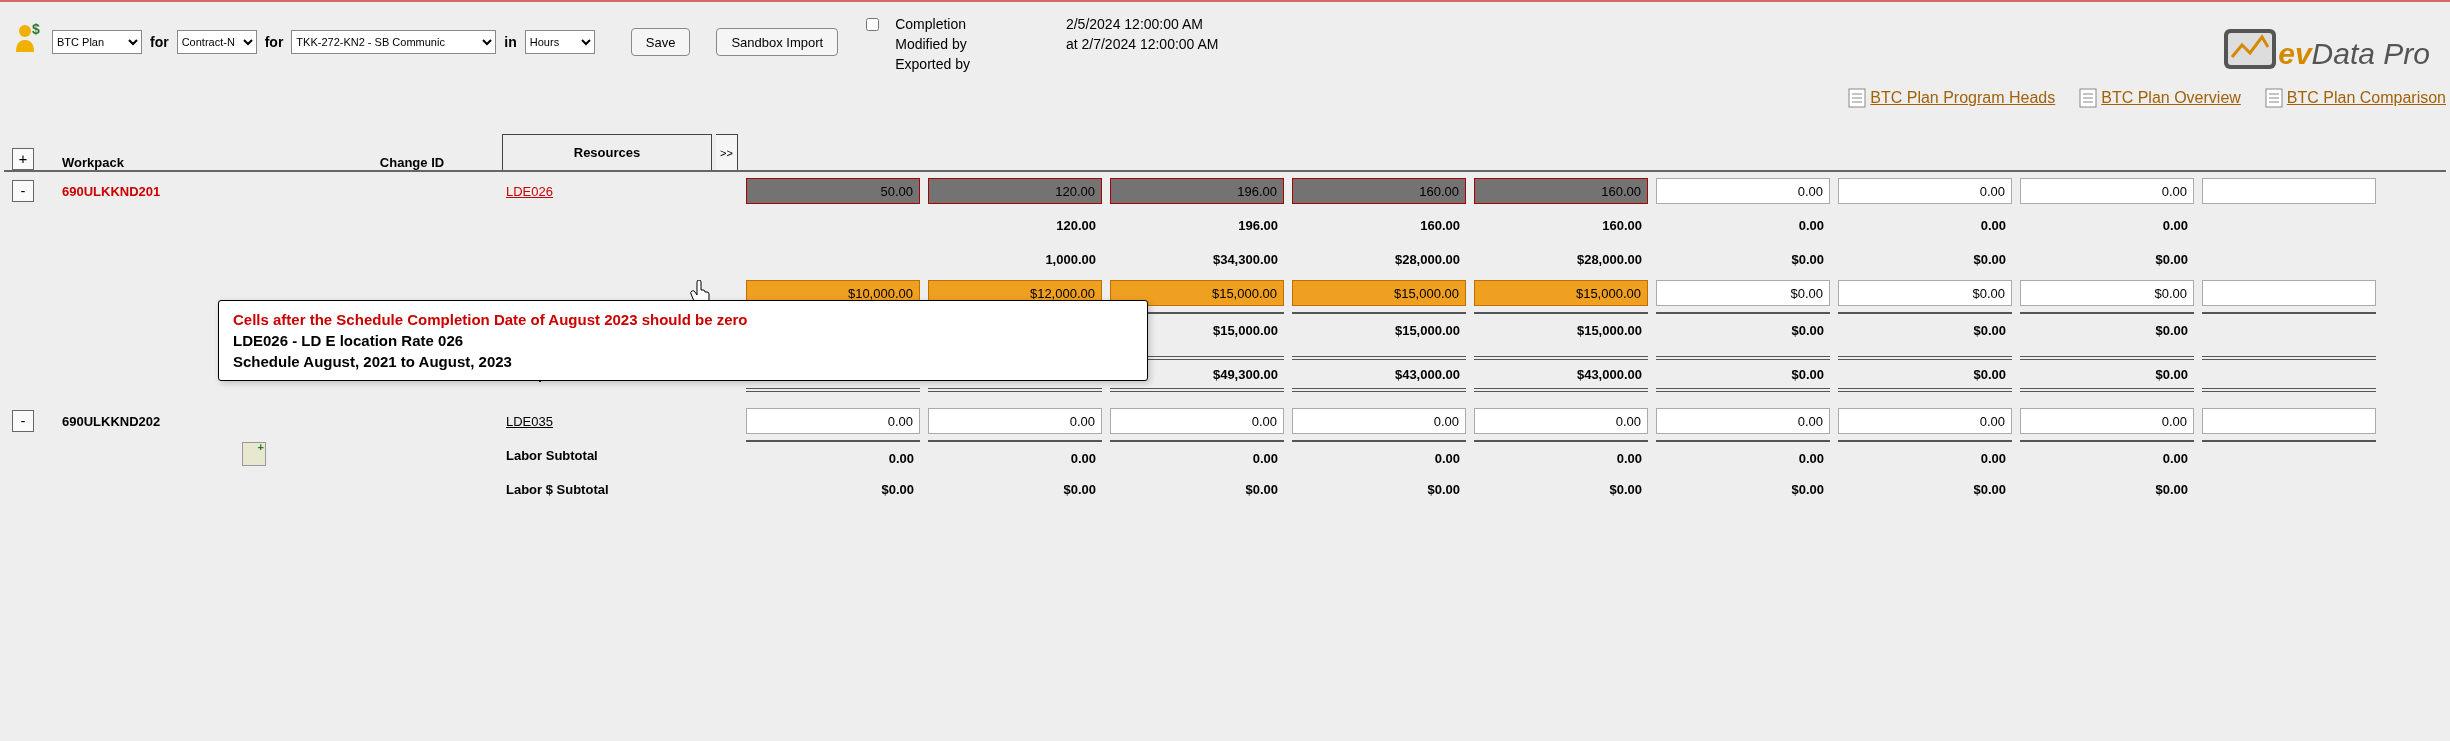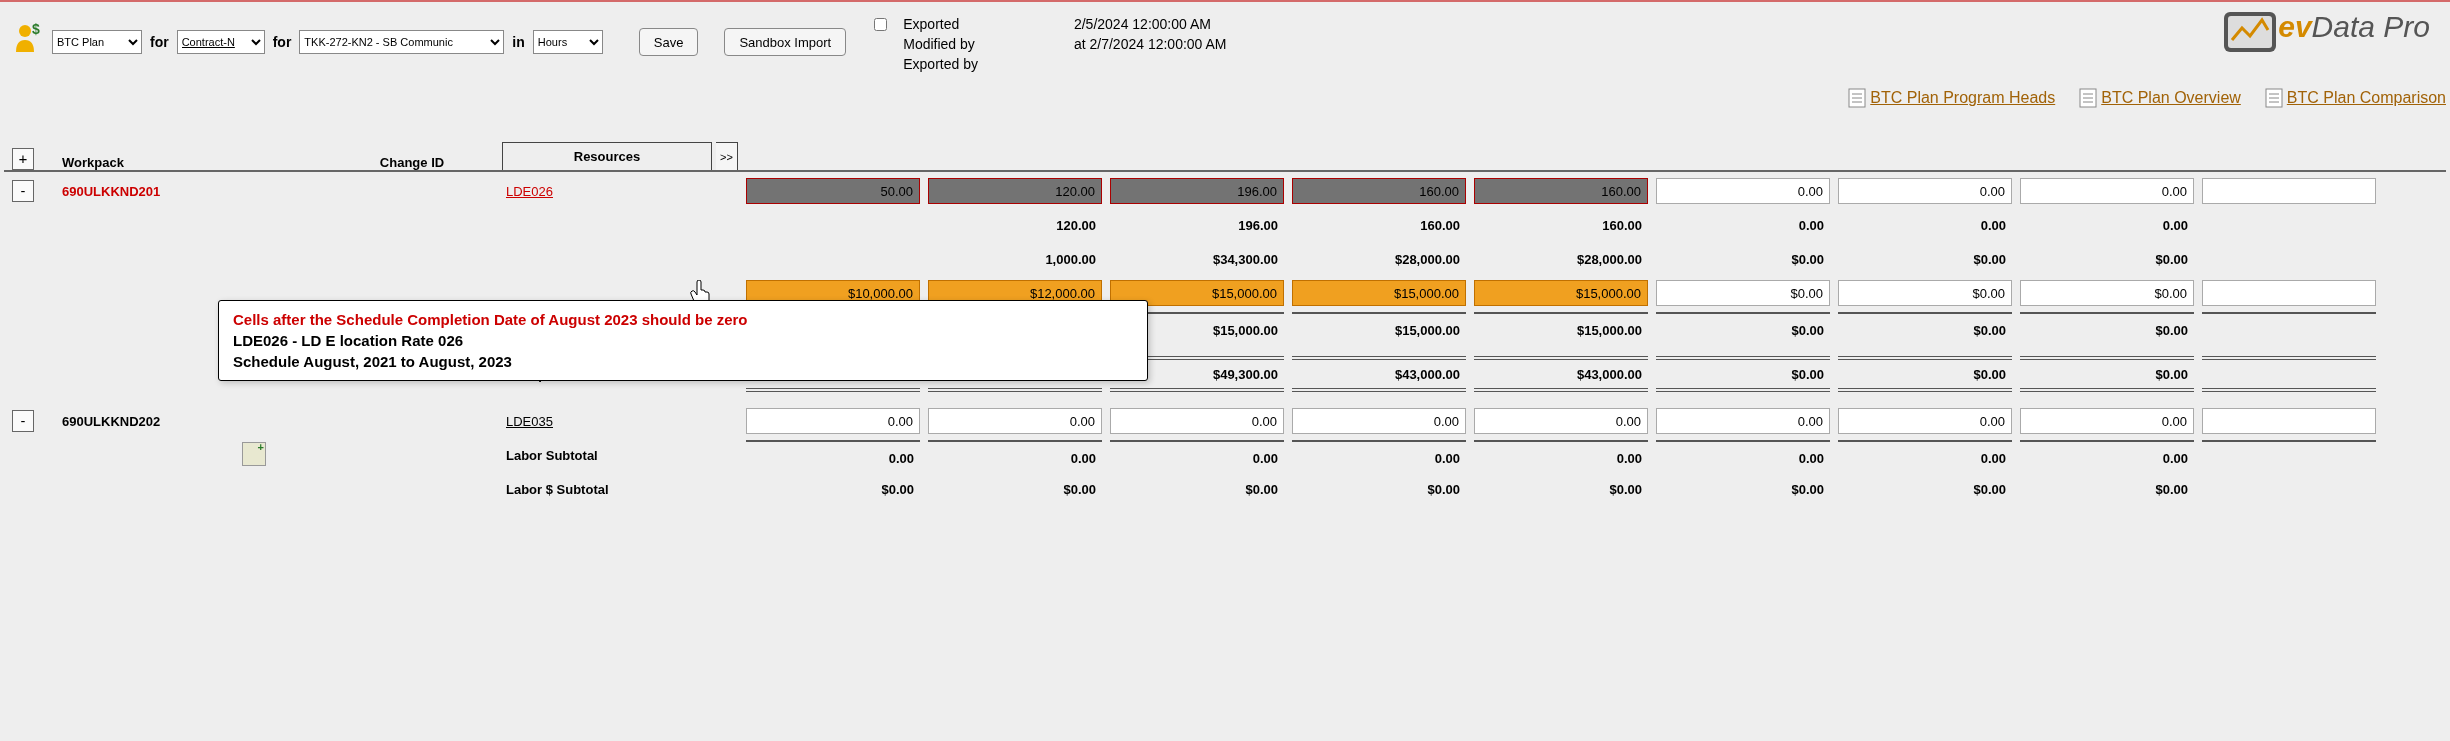--- a/index.html
+++ b/index.html
@@ -33,21 +33,21 @@
     flex-shrink: 0;
   }
   select {
     font-size: 11px;
     padding: 2px 0;
     border: 1px solid #888;
     background: #fff;
     height: 24px;
   }
   .sel-btc { width: 90px; }
-  .sel-contract { width: 88px; text-decoration: underline; }
+  .sel-contract { width: 80px; }
   .sel-project { width: 205px; }
   .sel-unit { width: 70px; }
   .lbl { font-size: 14px; font-weight: bold; }
   .btn {
     font-size: 13px;
     padding: 4px 14px;
     border: 1px solid #888;
     background: #f5f5f5;
     border-radius: 4px;
     cursor: pointer;
@@ -57,22 +57,22 @@
     display: flex;
     align-items: flex-start;
     gap: 16px;
     margin-left: 20px;
     margin-top: 4px;
   }
   .chk { margin-top: 2px; }
   .meta-labels, .meta-values { display:flex; flex-direction:column; gap:4px; font-size:14px; }
   .brand {
     position: absolute;
-    right: 20px; top: 8px;
-    display:flex; align-items:flex-start; gap:0;
+    right: 20px; top: 25px;
+    display:flex; align-items:flex-end; gap:0;
   }
   .brand-icon { width:56px; height:44px; }
   .brand-text { font-size: 30px; color:#555; font-style: italic; }
   .brand-text .ev { color:#d48a00; font-weight:bold; font-style: italic; }
   .links-row {
     position:absolute;
     right: 4px; top: 86px;
     display:flex; gap:24px; align-items:center;
     font-size:16px;
   }
@@ -86,21 +86,21 @@
     display:flex; align-items:flex-end;
     border-bottom: 2px solid #666;
     height: 32px;
   }
   .col-expand { width: 38px; flex-shrink:0; display:flex; align-items:center; justify-content:center; }
   .col-workpack { width: 280px; flex-shrink:0; font-weight:bold; padding-left:20px; }
   .col-change { width: 180px; flex-shrink:0; font-weight:bold; text-align:center; }
   .col-resources { width: 240px; flex-shrink:0; }
   .res-head-box {
     border: 1px solid #444; border-bottom:none;
-    height:28px; display:flex; align-items:center; justify-content:center;
+    height:36px; display:flex; align-items:center; justify-content:center;
     font-weight:bold;
     margin-right:4px;
     flex:1;
   }
   .res-head-wrap { display:flex; align-items:stretch; }
   .res-expand-btn {
     width:22px; border:1px solid #444; border-bottom:none; border-left:none;
     display:flex; align-items:center; justify-content:center;
     background:#f5f5f5; cursor:pointer; font-size:11px;
     margin-right:4px;
@@ -211,21 +211,21 @@
     <select class="sel-unit"><option>Hours</option></select>
     <span style="width:20px"></span>
     <button class="btn">Save</button>
     <span style="width:10px"></span>
     <button class="btn">Sandbox Import</button>
   </div>
 
   <div class="meta-block">
     <input type="checkbox" class="chk" style="">
     <div class="meta-labels">
-      <span>Exported</span>
+      <span>Completion</span>
       <span>Modified by</span>
       <span>Exported by</span>
     </div>
     <div class="meta-values" style="margin-left:80px;">
       <span>2/5/2024 12:00:00 AM</span>
       <span>at 2/7/2024 12:00:00 AM</span>
     </div>
   </div>
 
   <div class="brand">

